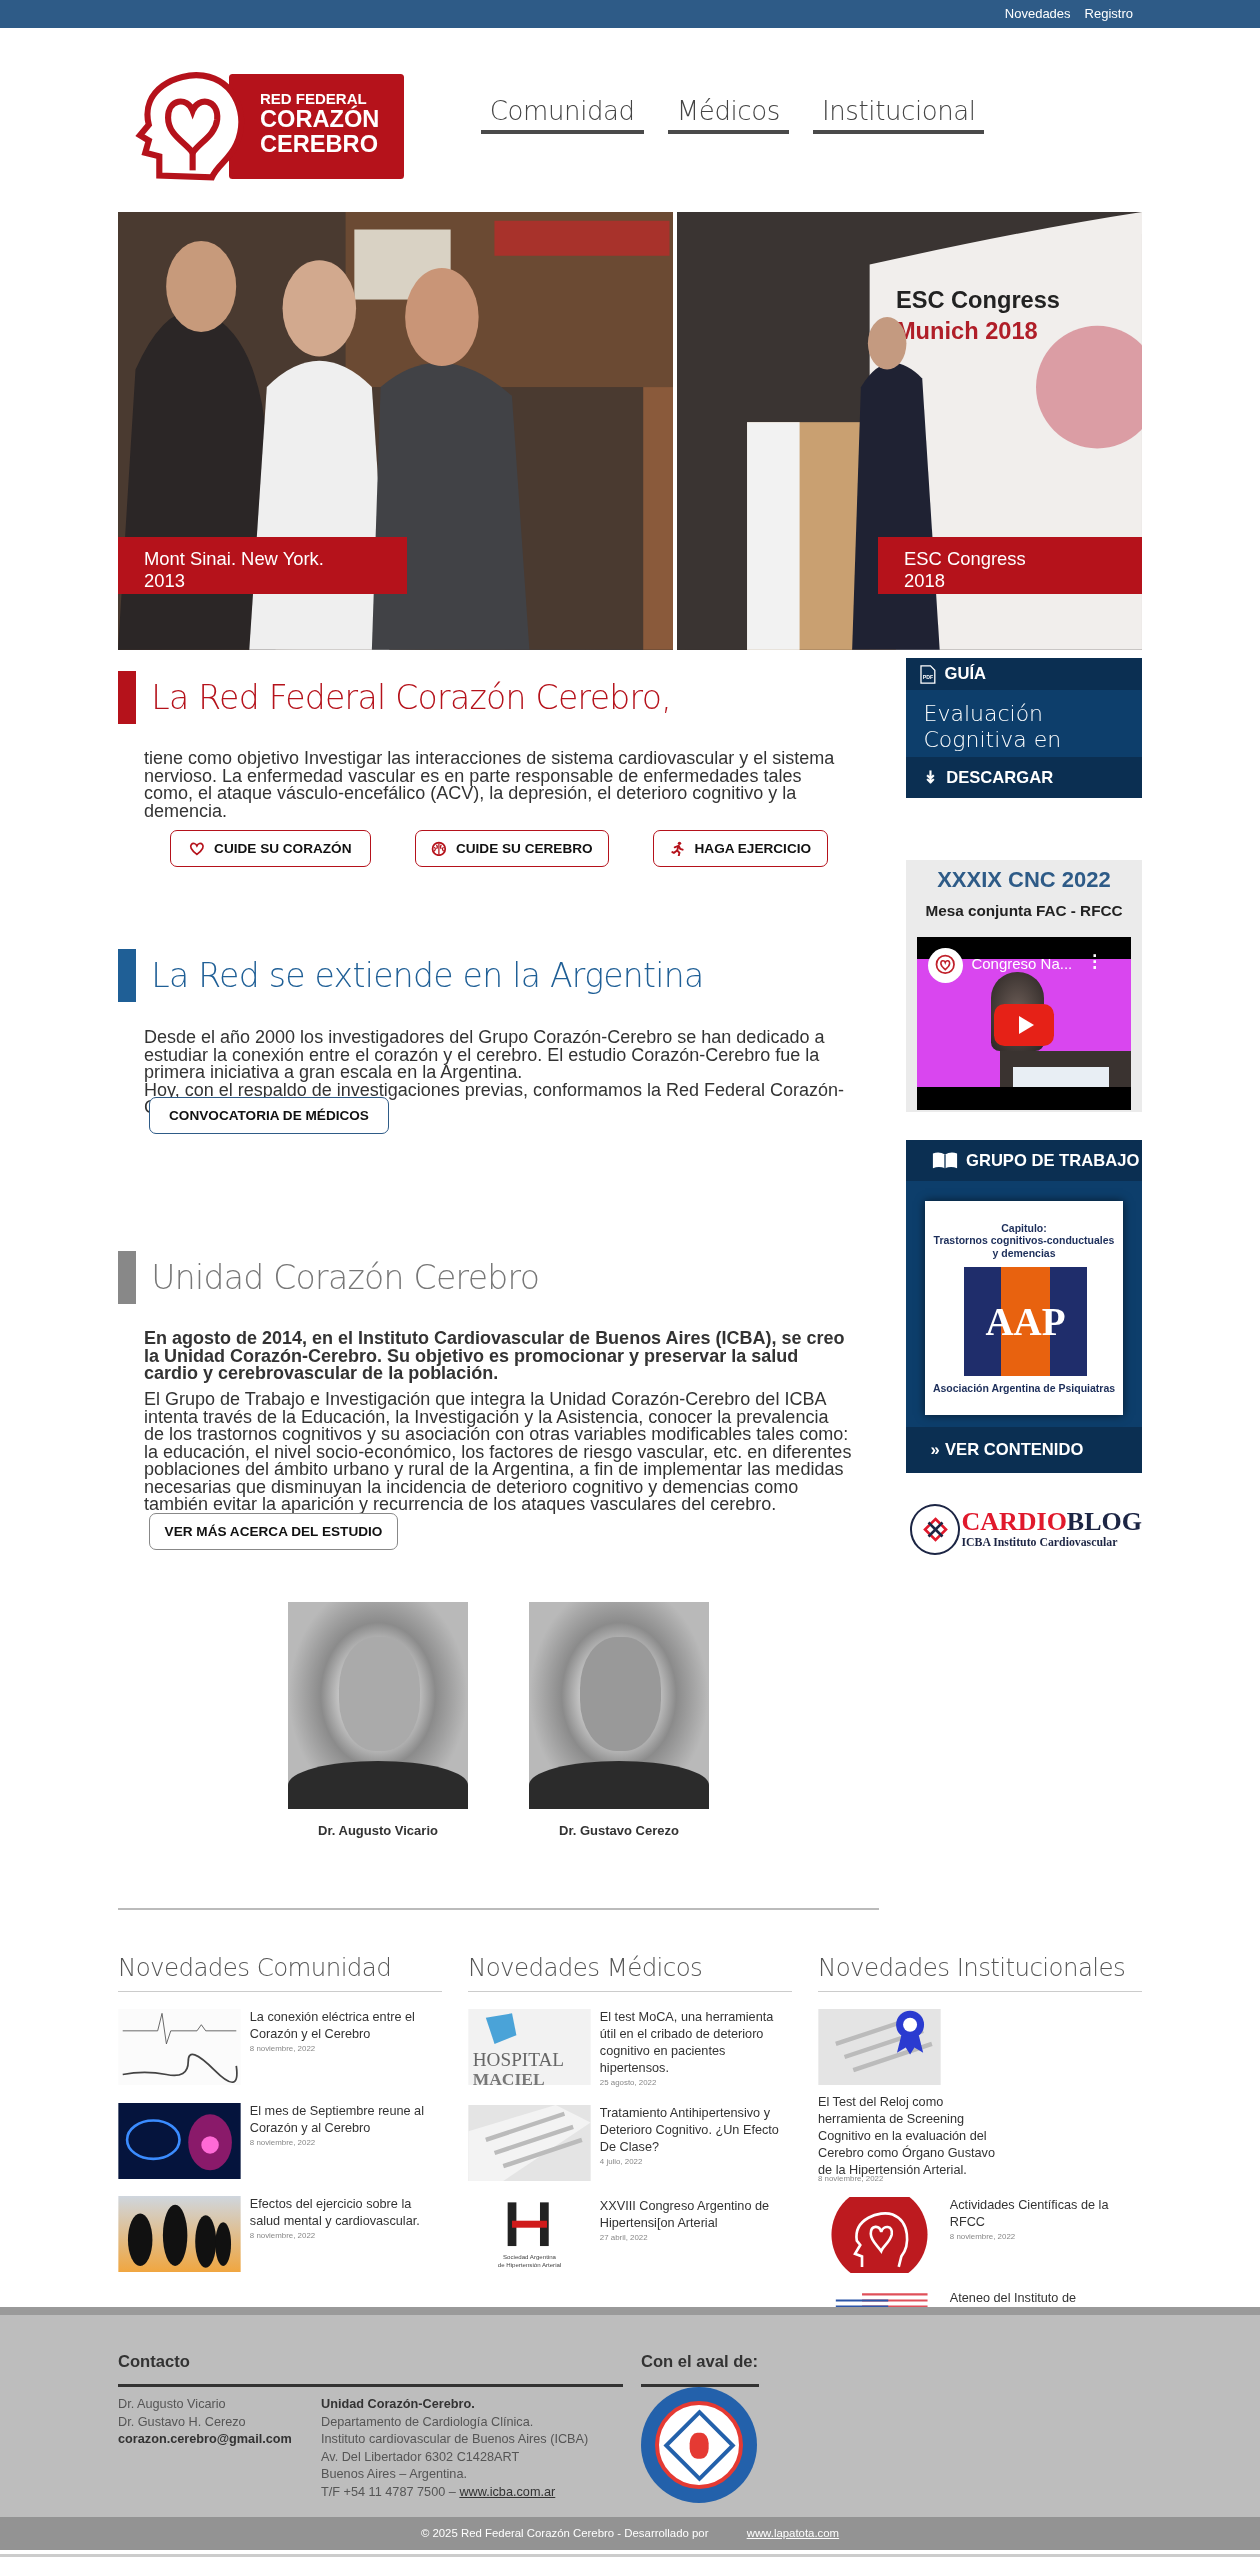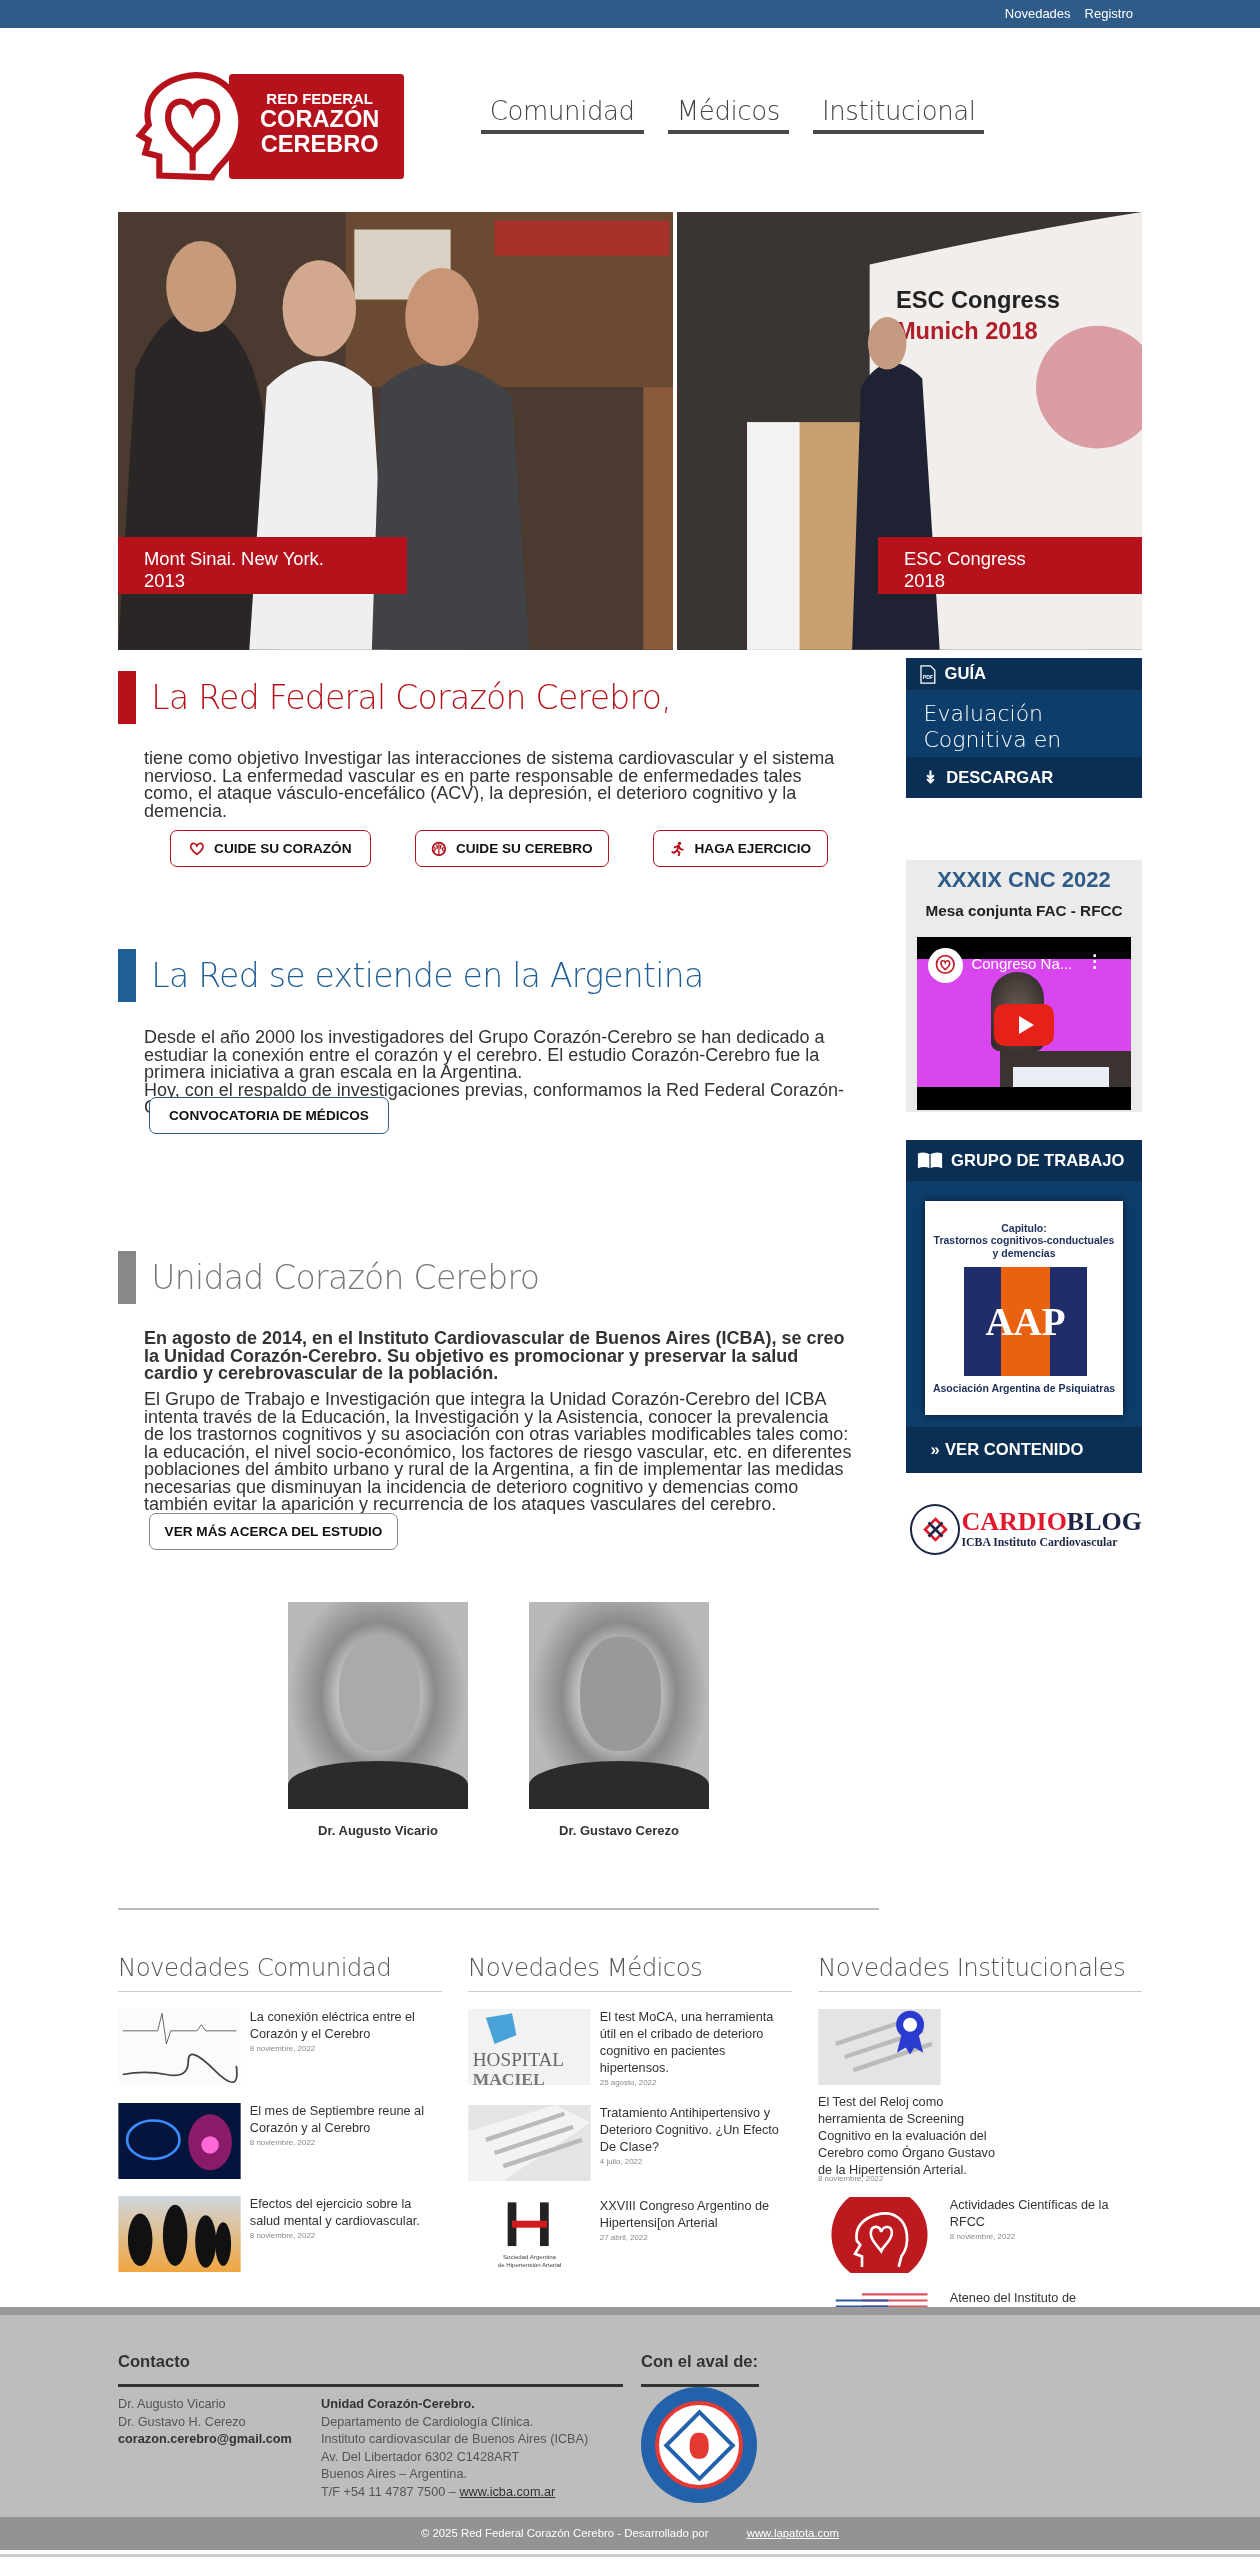--- a/index.html
+++ b/index.html
@@ -5,21 +5,21 @@
     * { box-sizing: border-box; margin: 0; padding: 0; }
     html, body { width: 1260px; background: #fff; }
     body { font-family: "Liberation Sans", sans-serif; color: #333; height: 2576px; position: relative; overflow: hidden; }
 
     
     .topbar { position: absolute; left: 0; top: 0; width: 1260px; height: 28px; background: #2e5b87; }
     .topbar .links { position: absolute; right: 127px; top: 6.1px; display: flex; gap: 14px; }
     .topbar a { color: #fff; font-size: 13px; text-decoration: none; }
 
     
-    .logo { position: absolute; left: 133px; top: 72px; width: 273px; height: 109px; text-align: center; }
+    .logo { position: absolute; left: 133px; top: 72px; width: 273px; height: 109px; }
     .logo .box { position: absolute; left: 96px; top: 1.8px; width: 175px; height: 105px; background: #b5121b; border-radius: 3.5px; }
     .logo .head { position: absolute; left: 0; top: 0; width: 114px; height: 109px; }
     .logo .txt { position: absolute; left: 127px; top: 19px; color: #fff; font-weight: bold; line-height: 1; }
     .logo .t1 { font-size: 15px; }
     .logo .t2, .logo .t3 { font-size: 23.6px; margin-top: 1.8px; }
     .mainnav { position: absolute; left: 481px; top: 96px; display: flex; gap: 24.5px; }
     .mainnav a { font-size: 26px; color: #444; text-decoration: none; padding: 0 8.8px 3.5px; border-bottom: 4.4px solid #4a4a4a; font-family: "DejaVu Sans", sans-serif; font-weight: 300; letter-spacing: -0.4px; }
 
     
     .hero { position: absolute; top: 212px; height: 438px; overflow: hidden; }
@@ -54,21 +54,21 @@
     .video .podium { position: absolute; left: 83px; top: 114px; width: 131px; height: 60px; background: #3a3330; }
     .video .screen { position: absolute; left: 96px; top: 130px; width: 96px; height: 35px; background: #e8eef4; }
     .video .chan { position: absolute; left: 10.5px; top: 10.5px; width: 35px; height: 35px; border-radius: 50%; background: #fff; display: flex; align-items: center; justify-content: center; }
     .video .vtitle { position: absolute; left: 54px; top: 17.5px; color: #fff; font-size: 15px; }
     .video .dots { position: absolute; right: 28px; top: 14px; color: #fff; font-size: 17.5px; font-weight: bold; }
     .video .play { position: absolute; left: 77px; top: 67px; width: 60px; height: 42px; background: #e62117; border-radius: 10.5px; display: flex; align-items: center; justify-content: center; }
     .video .play i { width: 0; height: 0; border-left: 15.8px solid #fff; border-top: 9.6px solid transparent; border-bottom: 9.6px solid transparent; margin-left: 3.5px; }
     .video .vbot { position: absolute; left: 0; bottom: 0; width: 100%; height: 23px; background: #000; }
 
     .grupo { position: absolute; left: 906px; top: 1140px; width: 236px; height: 333px; background: #0d3e6b; }
-    .grupo .top { height: 41px; background: #0b2f52; display: flex; align-items: center; padding-left: 10px; gap: 7px; color: #fff; font-weight: bold; font-size: 16.6px; }
+    .grupo .top { height: 41px; background: #0b2f52; display: flex; align-items: center; padding-left: 25px; gap: 7px; color: #fff; font-weight: bold; font-size: 16.6px; }
     .grupo .card { position: absolute; left: 19px; top: 61px; width: 198px; height: 214px; background: #fff; box-shadow: 0 0 8.8px rgba(0,0,0,.6); text-align: center; }
     .grupo .card .cap { color: #1c2e5a; font-weight: bold; font-size: 10.5px; line-height: 12.3px; margin-top: 21px; }
     .grupo .card .aap { position: absolute; left: 39px; top: 66px; width: 123px; height: 109px; background: linear-gradient(90deg,#1f2d6b 0 30%,#e8620f 30% 70%,#1f2d6b 70%); display: flex; align-items: center; justify-content: center; color: #fff; font-family: "Liberation Serif", serif; font-weight: bold; font-size: 39px; }
     .grupo .card .foot { position: absolute; left: 0; bottom: 21px; width: 100%; color: #1c2e5a; font-weight: bold; font-size: 10.5px; }
     .grupo .ver { position: absolute; left: 0; bottom: 0; width: 100%; height: 46px; background: #0b2f52; color: #fff; font-weight: bold; font-size: 16.6px; display: flex; align-items: center; padding-left: 24.5px; }
 
     .cardio { position: absolute; left: 910px; top: 1501px; width: 232px; height: 56px; display: flex; align-items: center; gap: 1px; }
     .cardio .circ { width: 51px; height: 51px; border-radius: 50%; border: 2.6px solid #1c2544; display: flex; align-items: center; justify-content: center; }
     .cardio .name { font-family: "Liberation Serif", serif; font-weight: bold; font-size: 26px; line-height: 26px; color: #e0192c; }
     .cardio .name b { color: #1c2544; }

